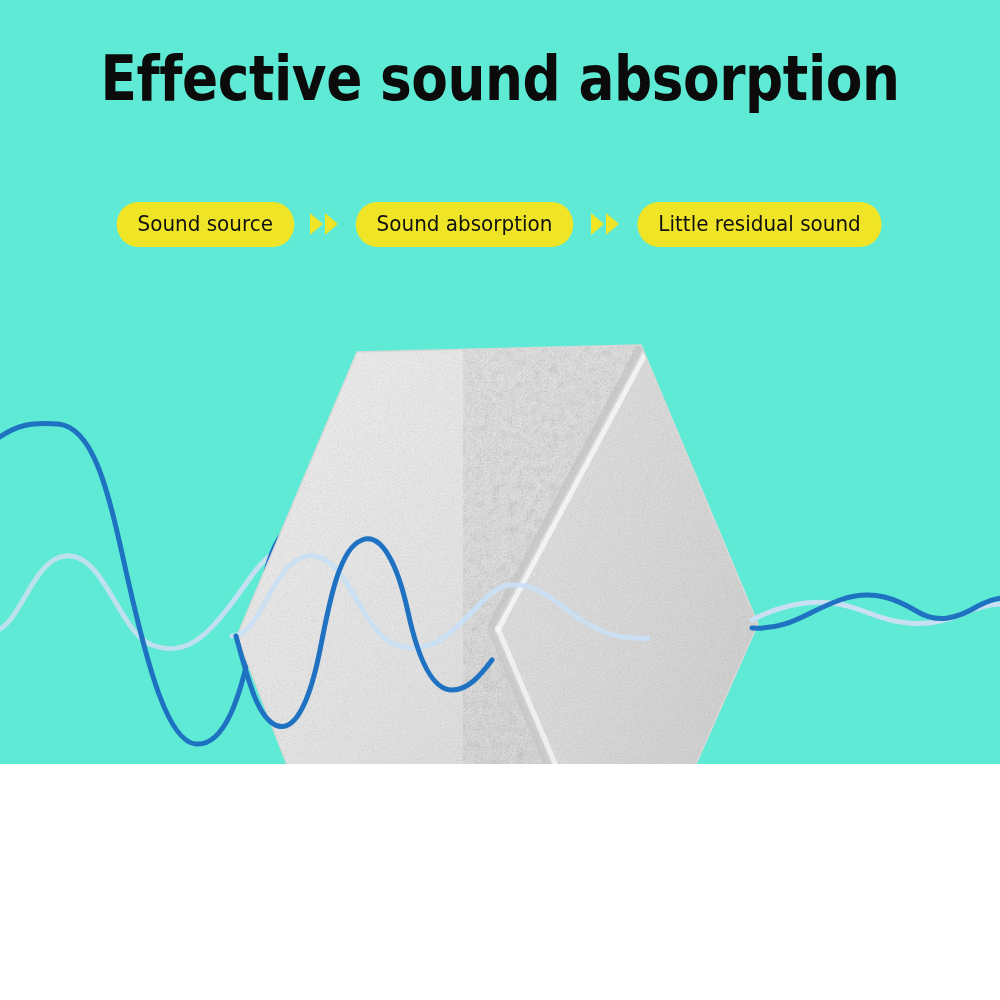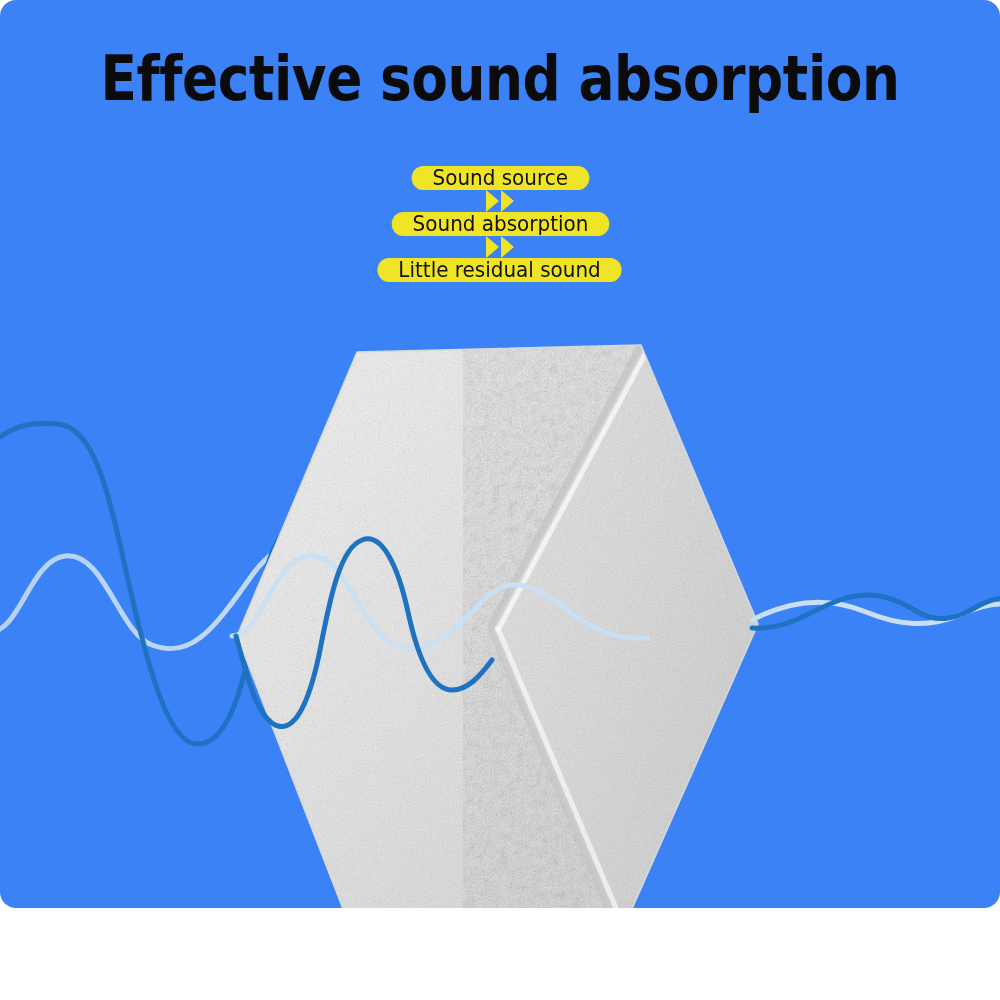--- a/index.html
+++ b/index.html
@@ -6,24 +6,23 @@
     margin: 0;
     padding: 0;
     background: #ffffff;
   }
   body {
     font-family: "Liberation Sans", sans-serif;
   }
   #stage {
     position: relative;
     width: 1000px;
-    height: 908px;
-    background: #3b82f6;
+    height: 764px;
+    background: #5eead4;
     overflow: hidden;
-    border-radius: 16px;
   }
 
   
   #page-title {
     position: absolute;
     left: 0;
     top: 48px;
     width: 1000px;
     text-align: center;
     font-family: "DejaVu Sans", sans-serif;
@@ -41,21 +40,20 @@
   #badge-row {
     position: absolute;
     left: 0;
     top: 200px;
     width: 1000px;
     height: 48px;
     display: flex;
     align-items: center;
     justify-content: center;
     gap: 0px;
-    flex-direction: column;
   }
   .badge {
     background: #EFE526;
     border-radius: 23px;
     height: 45px;
     display: flex;
     align-items: center;
     justify-content: center;
     padding: 0 22px;
     font-family: "DejaVu Sans", sans-serif;

